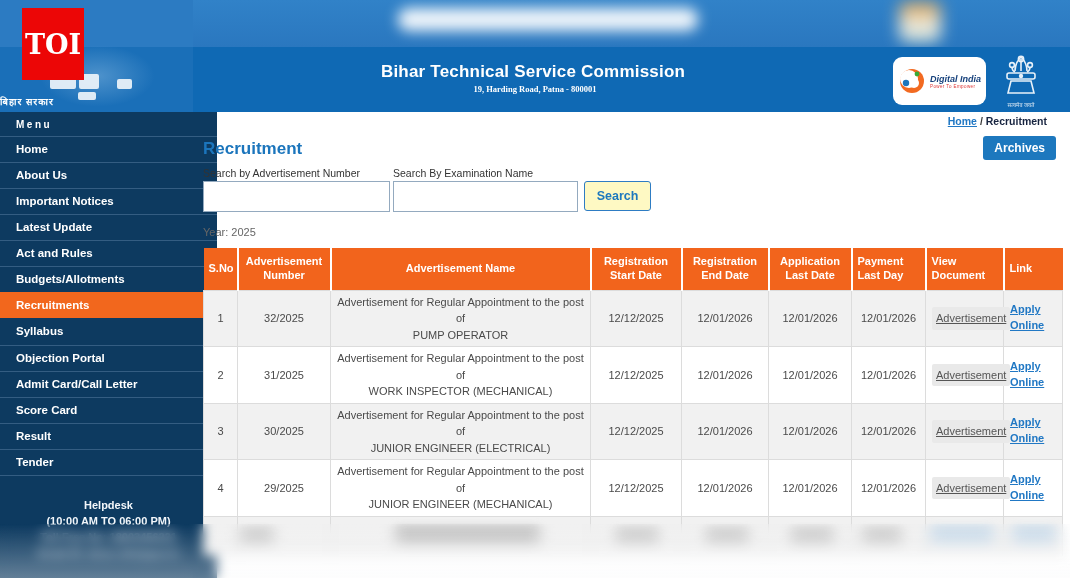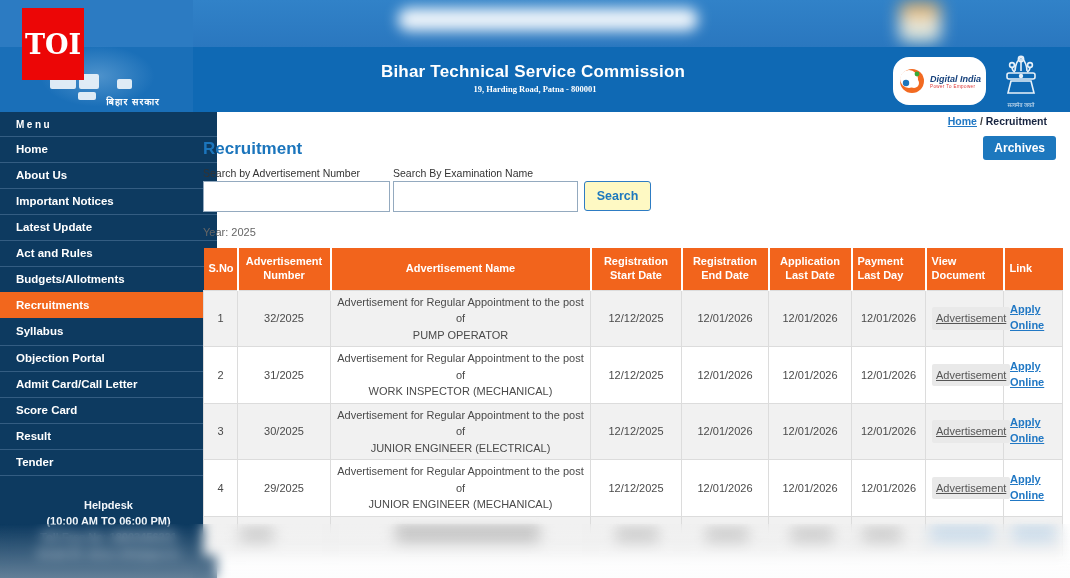--- a/index.html
+++ b/index.html
@@ -24,32 +24,32 @@
     color:#fff; font-size:17px; font-weight:bold; letter-spacing:.2px; }
   .hdr-sub { position:absolute; left:0; right:0; top:84px; text-align:center;
     color:#fff; font-size:8.5px; font-weight:bold; font-family:"Liberation Serif",serif; }
 
   
   .left-logo { position:absolute; left:0; top:0; width:193px; height:112px;
     background:linear-gradient(#2c7bc2 42%,#1a6fb8 42%); }
   .left-logo .glow { position:absolute; left:40px; top:45px; width:115px; height:62px;
     background:radial-gradient(ellipse at center, rgba(120,175,220,.55), rgba(120,175,220,0) 70%); }
   .emb-frag { position:absolute; background:#eef4fa; border-radius:2px; opacity:.92; }
-  .left-caption { position:absolute; left:0; top:95px; width:160px; text-align:right;
+  .left-caption { position:absolute; left:0; top:95px; width:160px; text-align:left;
     color:#fff; font-size:9.5px; font-weight:bold; letter-spacing:1px; }
 
   
   .toi { position:absolute; left:22px; top:8px; width:62px; height:72px; background:#ec0606;
     display:flex; align-items:center; justify-content:center;
     color:#fff; font-family:"DejaVu Serif", "Liberation Serif", serif;
     font-weight:bold; font-size:27px; letter-spacing:0px; }
 
   
   .di-card { position:absolute; left:893px; top:57px; width:93px; height:48px;
-    background:#fff; border-radius:16px; display:flex; align-items:center; padding:4px; gap:3px; }
+    background:#fff; border-radius:9px; display:flex; align-items:center; padding:4px; gap:3px; }
   .di-text .l1 { font-size:9px; font-weight:bold; font-style:italic; color:#16417c; }
   .di-text .l2 { font-size:4.5px; color:#d33; letter-spacing:.4px; }
   .emblem { position:absolute; left:997px; top:53px; width:48px; height:56px; text-align:center; }
   .emblem .cap { color:#dce9f5; font-size:5.5px; margin-top:-2px; }
 
   
   .sidebar { position:absolute; left:0; top:112px; width:217px; height:466px;
     background:#0d3a60; color:#fff; }
   .menu-label { padding:7px 16px 6px; font-size:10px; font-weight:bold;
     letter-spacing:2.5px; color:#fff; }

